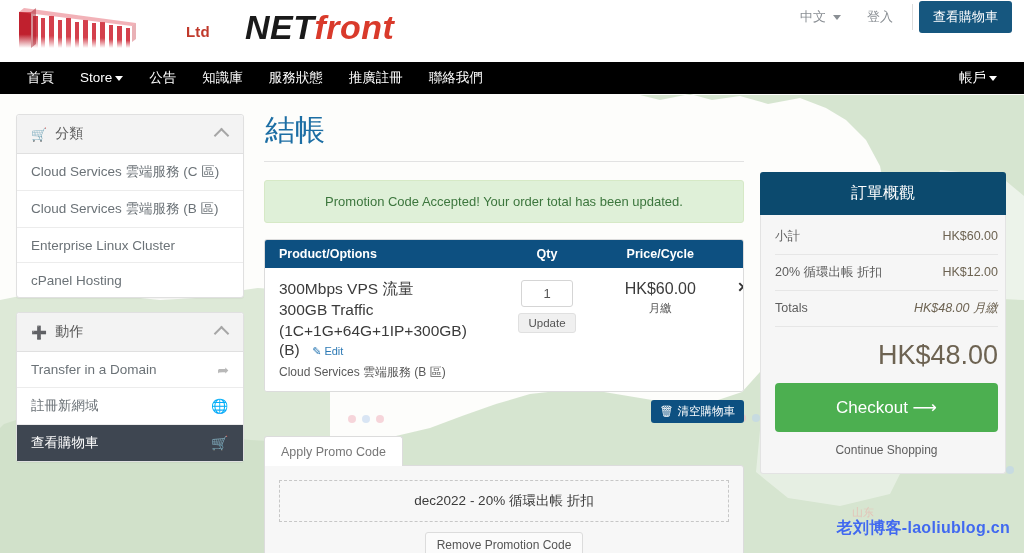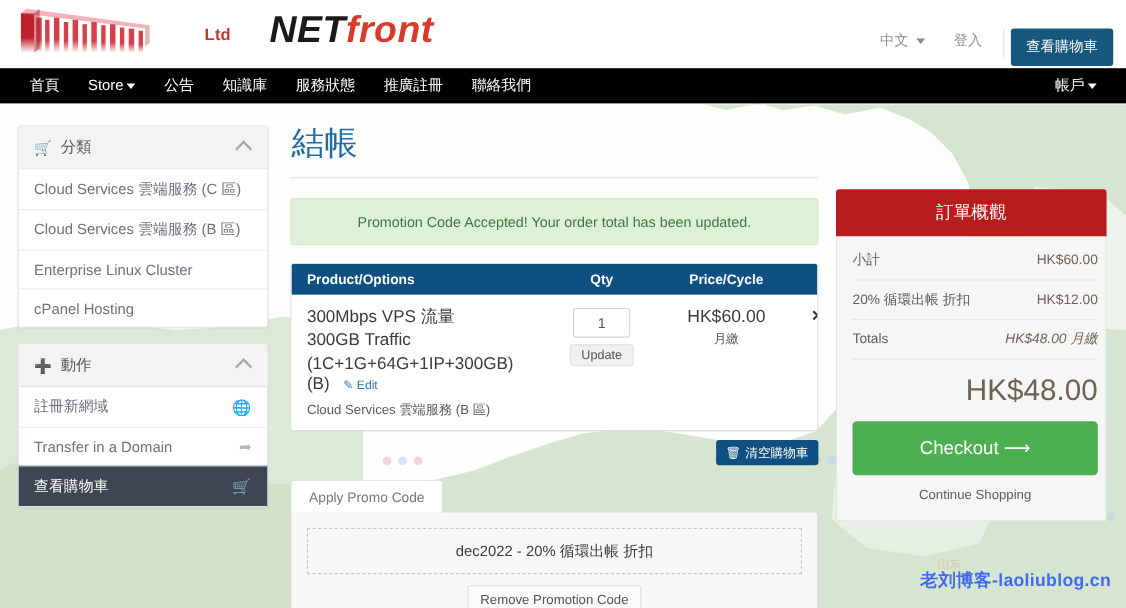--- a/index.html
+++ b/index.html
@@ -29,21 +29,21 @@
     letter-spacing:.2px;
   }
   .brand-name {
     position:absolute; left:245px; top:8px;
     font-size:34px; font-style:italic; font-weight:bold;
     letter-spacing:.5px; white-space:nowrap;
   }
   .brand-net { color:#1a1a1a; }
   .brand-front { color:#d93a2b; }
 
-  .top-right { position:absolute; right:12px; top:26px; height:34px; display:flex; gap:0; }
+  .top-right { position:absolute; right:12px; top:0; height:34px; display:flex; align-items:center; gap:0; }
   .top-link {
     color:#8a8f94; font-size:13px; text-decoration:none; padding:0 13px;
     display:flex; align-items:center; gap:4px; height:22px; white-space:nowrap;
   }
   .top-sep { width:1px; height:26px; background:#dcdcdc; margin:0 6px; }
   .btn-cart-top {
     background:#16577f; color:#fff; font-size:13px;
     padding:7px 14px; border-radius:3px; white-space:nowrap;
     display:inline-block; text-decoration:none;
   }
@@ -166,21 +166,21 @@
   }
   .btn-remove-promo {
     margin-top:10px; background:#fbfbfb; border:1px solid #dcdcdc; border-radius:3px;
     font-size:12px; color:#555; padding:5px 11px; cursor:pointer;
     font-family:"Liberation Sans", sans-serif;
   }
 
   
   .summary { position:absolute; right:18px; top:78px; width:246px; }
   .sum-head {
-    background:#b91c1c; color:#ffffff; text-align:center; font-size:16px;
+    background:#0c4a6e; color:#ffffff; text-align:center; font-size:16px;
     padding:11px 8px; border-radius:3px 3px 0 0;
   }
   .sum-body { background:#f6f6f6; border:1px solid #e3e3e3; border-top:none; border-radius:0 0 3px 3px; padding:4px 7px 16px 14px; }
   .sum-line {
     display:flex; justify-content:space-between; align-items:baseline;
     padding:9px 0; border-bottom:1px solid #e6e6e6; font-size:12.5px; color:#5d5d5d;
   }
   .sum-line .sl-val { color:#6d6352; }
   .sum-line.totals { border-bottom:1px solid #e6e6e6; }
   .sum-line.totals .sl-val { font-style:italic; color:#6d6352; }
@@ -349,26 +349,26 @@
       </a>
     </div>
 
     <div class="panel">
       <div class="panel-head">
         <span class="ph-icon">➕</span>
         <span class="ph-title">動作</span>
         <i class="chev-up"></i>
       </div>
       <a class="panel-item" href="#">
+        <span class="pi-label">Transfer in a Domain</span>
+        <span class="pi-icon">➦</span>
+      </a>
+      <a class="panel-item" href="#">
         <span class="pi-label">註冊新網域</span>
         <span class="pi-icon">🌐</span>
-      </a>
-      <a class="panel-item" href="#">
-        <span class="pi-label">Transfer in a Domain</span>
-        <span class="pi-icon">➦</span>
       </a>
       <a class="panel-item active" href="#">
         <span class="pi-label">查看購物車</span>
         <span class="pi-icon">🛒</span>
       </a>
     </div>
 
   </div>
 
   <div class="main">

